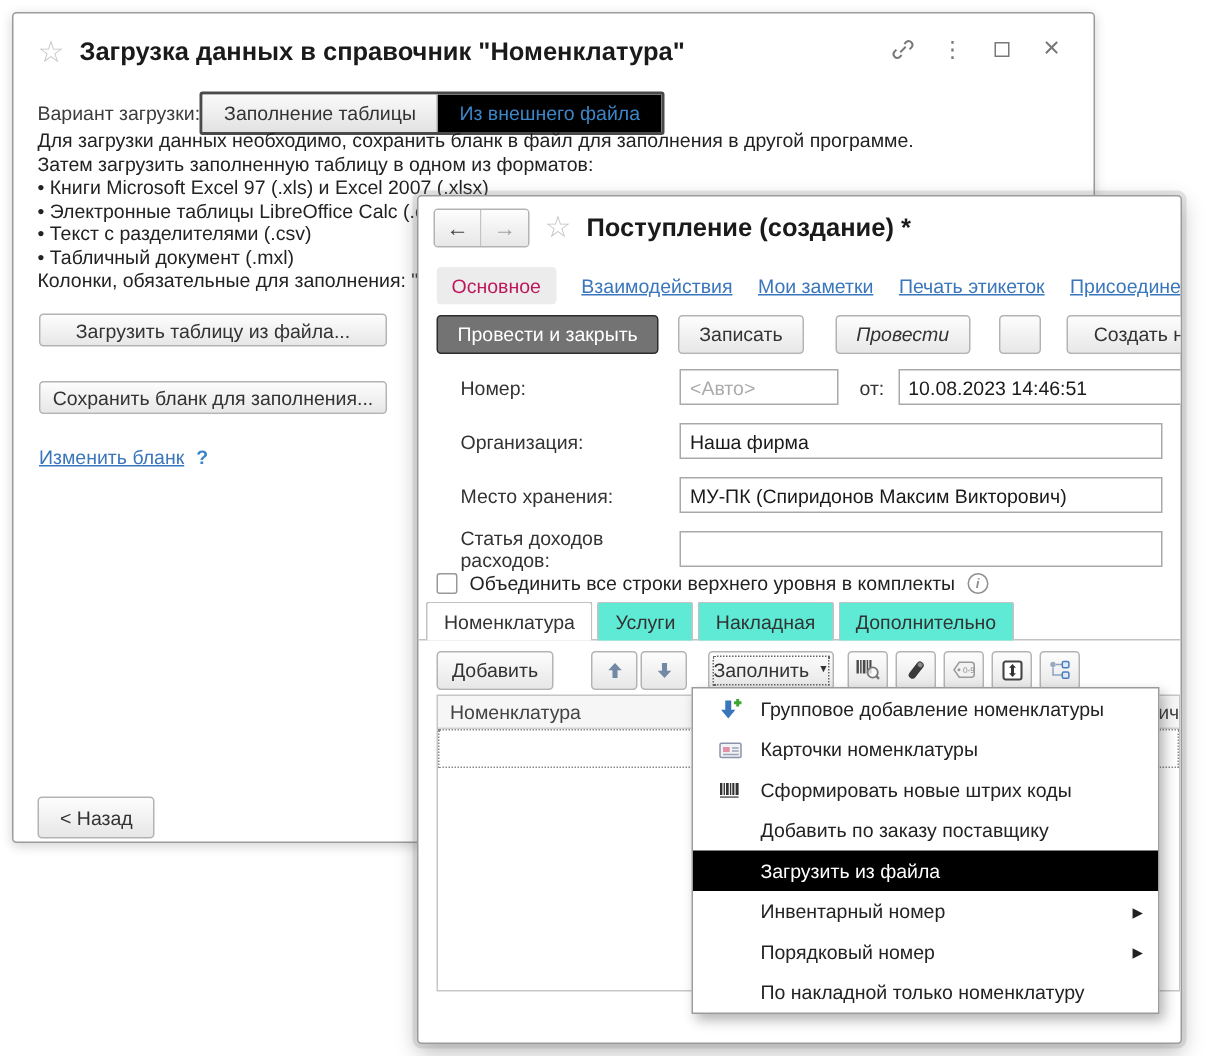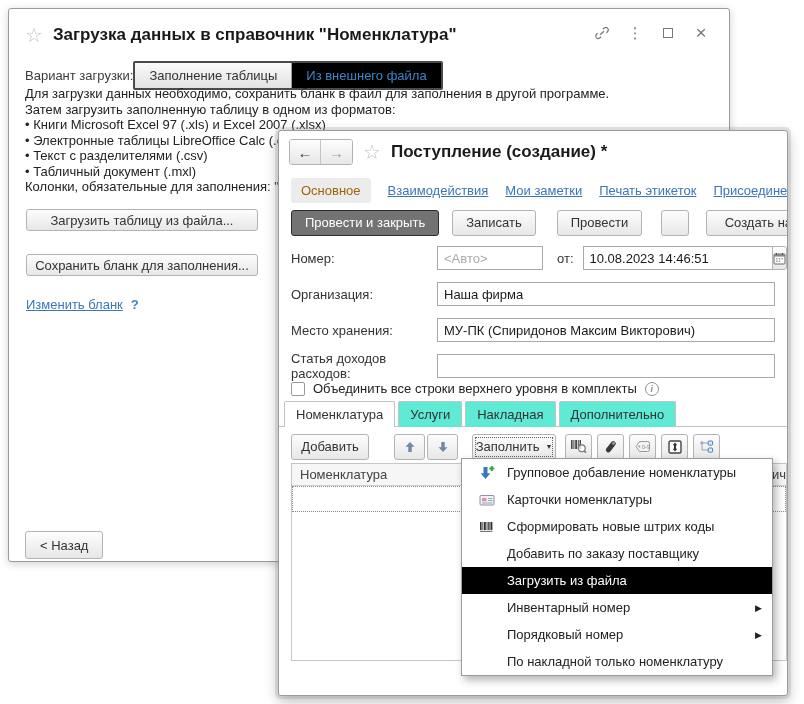--- a/index.html
+++ b/index.html
@@ -43,27 +43,27 @@
   
   .r-header{position:absolute;left:10px;top:8px;display:flex;align-items:center;gap:10px;white-space:nowrap;}
   .navpair{display:inline-flex;border:1px solid #b3b3b3;border-radius:3px;overflow:hidden;}
   .navpair .nbtn{width:31px;height:24px;display:flex;align-items:center;justify-content:center;
       background:linear-gradient(#fdfdfd,#e7e7e7);cursor:pointer;font-size:15px;}
   .navpair .nbtn:first-child{border-right:1px solid #c3c3c3;}
   .arrow-back{color:#3f3f3f;font-weight:bold;}
   .arrow-fwd{color:#a0a0a0;font-weight:bold;}
 
   .r-nav{position:absolute;left:12px;top:46px;right:0;display:flex;align-items:center;gap:17px;white-space:nowrap;overflow:hidden;height:26px;}
-  .nav-chip{background:#ececec;border-radius:3px;padding:5px 10px;font-size:13px;color:#a16207;cursor:pointer;}
+  .nav-chip{background:#ececec;border-radius:3px;padding:5px 10px;font-size:13px;color:#be185d;cursor:pointer;}
 
   .r-toolbar{position:absolute;left:12px;top:78px;width:540px;display:flex;align-items:center;gap:13px;height:27px;}
   .r-toolbar .btn{height:26px;padding:0 13px;}
   .icon-btn{width:27px;height:26px;padding:0;display:inline-flex;align-items:center;justify-content:center;}
 
-  .f-row{position:absolute;left:12px;right:12px;height:26px;display:flex;align-items:center;}
+  .f-row{position:absolute;left:28px;right:12px;height:26px;display:flex;align-items:center;}
   .f-label{width:146px;flex:none;font-size:13px;color:#333;}
   .inp{height:24px;border:1px solid #a9a9a9;font-size:13px;color:#1a1a1a;padding:0 6px;background:#fff;}
   .inp::placeholder{color:#ababab;}
   .inp-full{flex:1;}
 
   .chk-row{position:absolute;left:12px;top:250px;display:flex;align-items:center;gap:8px;}
   .chk{width:14px;height:14px;border:1px solid #999;border-radius:2px;background:#fff;cursor:pointer;}
   .chk-label{font-size:13px;color:#222;}
   .info-i{width:14px;height:14px;border:1px solid #8f8f8f;border-radius:50%;color:#8f8f8f;font-size:9px;font-style:italic;font-weight:bold;
       display:inline-flex;align-items:center;justify-content:center;cursor:pointer;}
@@ -166,21 +166,21 @@
       <span class="nav-chip">Основное</span>
       <span class="link">Взаимодействия</span>
       <span class="link">Мои заметки</span>
       <span class="link">Печать этикеток</span>
       <span class="link">Присоединенные фа</span>
     </div>
 
     <div class="r-toolbar">
       <button class="btn btn-dark">Провести и закрыть</button>
       <button class="btn">Записать</button>
-      <button class="btn" style="margin-left:8px;">Провести</button>
+      <button class="btn" style="margin-left:8px;font-style:italic;">Провести</button>
       <button class="btn icon-btn" style="margin-left:6px;">
         <svg width="14" height="15" viewBox="0 0 14 15">
             <g stroke="#4472a8" fill="#7fa7d8">
               <rect x="2" y="1" width="10" height="3" rx="1.2"></rect>
               <rect x="2" y="4.6" width="10" height="3" rx="1.2"></rect>
               <rect x="2" y="8.2" width="10" height="3" rx="1.2"></rect>
               <rect x="2" y="11.8" width="10" height="2.6" rx="1.2"></rect>
             </g>
           </svg>
       </button>

